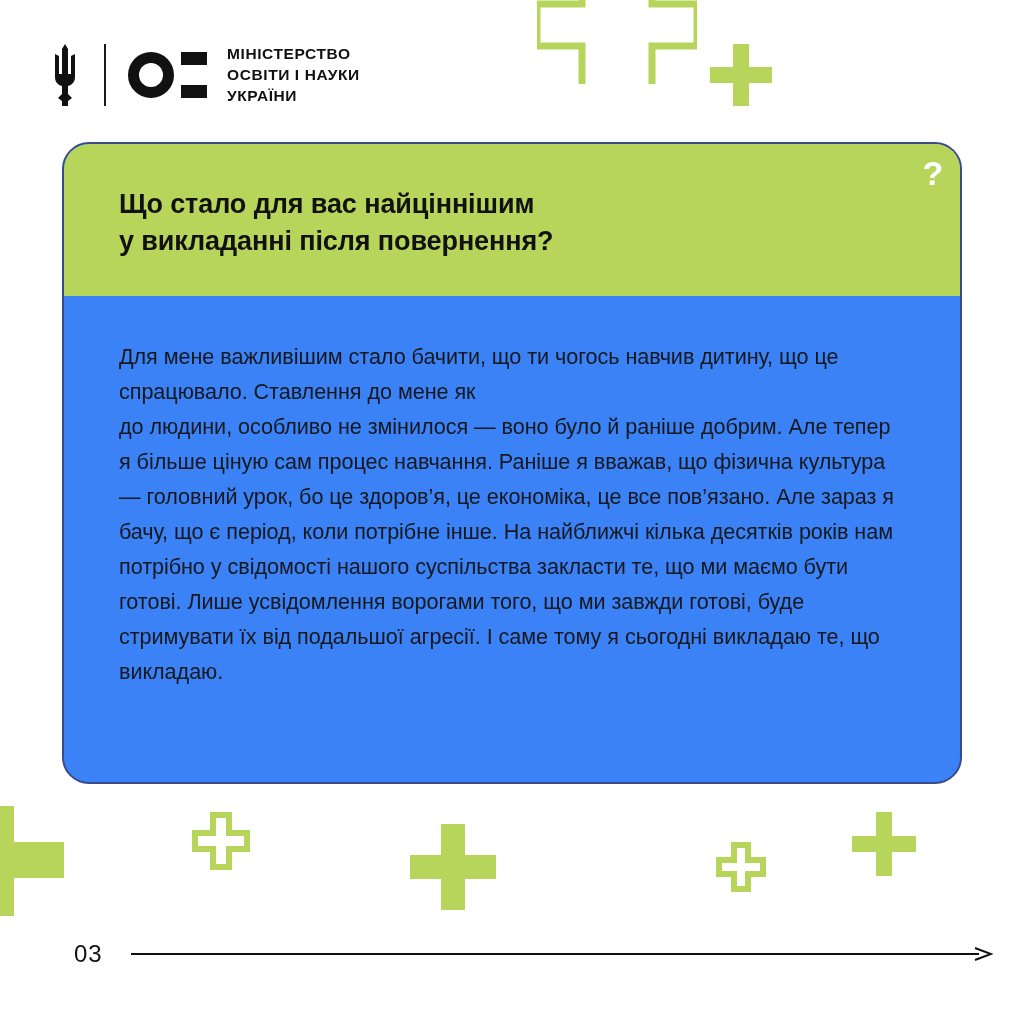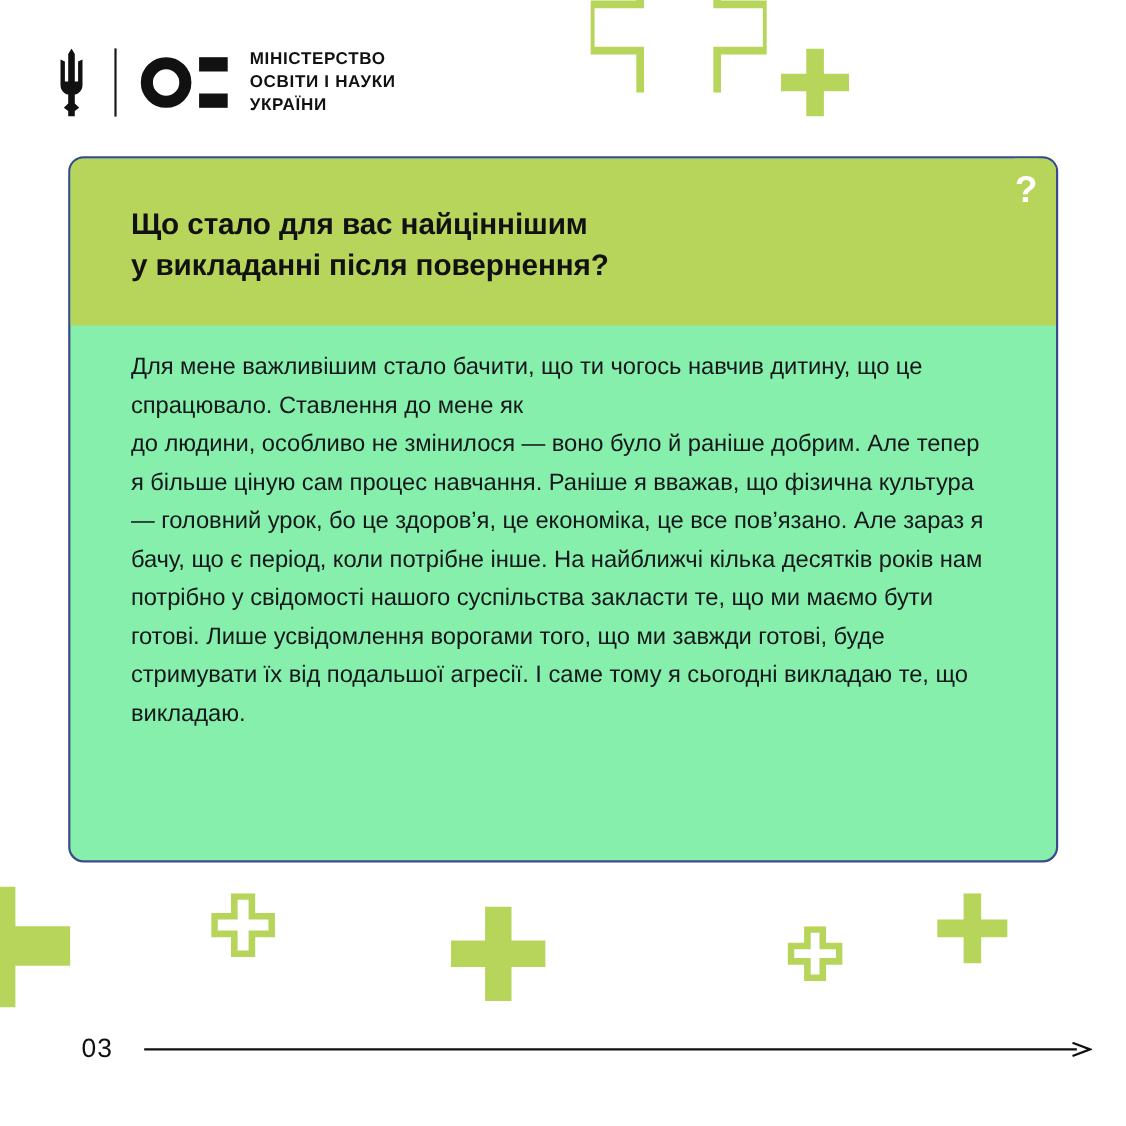--- a/index.html
+++ b/index.html
@@ -85,23 +85,23 @@
     white-space: pre-line;
   }
 
   
   .card {
     position: absolute;
     left: 62px;
     top: 142px;
     width: 900px;
     height: 642px;
-    background: #86efac;
+    background: #3b82f6;
     border: 2px solid #3b4a8c;
-    border-radius: 14px;
+    border-radius: 27px;
     box-sizing: border-box;
     overflow: hidden;
   }
   .card-head {
     position: relative;
     background: #b6d55a;
     height: 152px;
     box-sizing: border-box;
     padding: 42px 60px 0 55px;
   }
@@ -130,21 +130,21 @@
     box-sizing: border-box;
   }
   .q-badge-wrap {
     position: absolute;
     right: 0px;
     top: 0px;
     width: 68px;
     height: 68px;
   }
   .card-body {
-    padding: 20px 52px 0 55px;
+    padding: 44px 52px 0 55px;
   }
   .card-text {
     font-size: 21.6px;
     line-height: 1.62;
     color: #15181c;
     white-space: pre-line;
     letter-spacing: -0.05px;
   }
 
   

